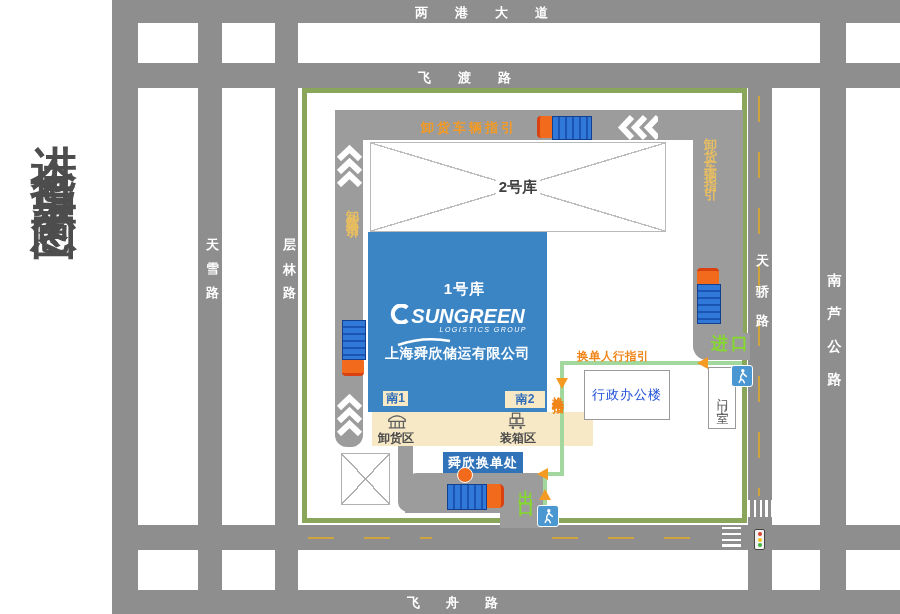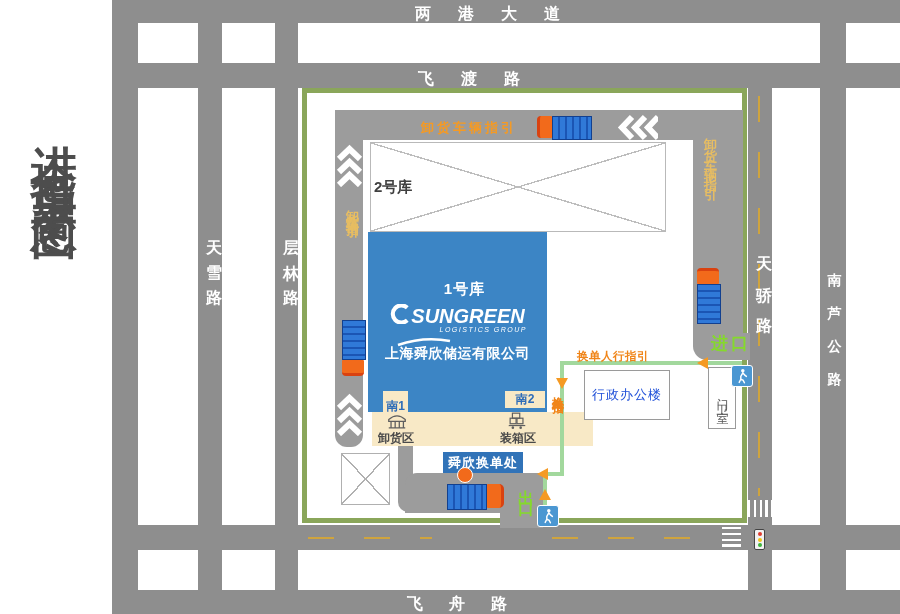--- a/index.html
+++ b/index.html
@@ -1,31 +1,31 @@
 <!DOCTYPE html>
 <html style="--road_gray: #8e8e8e; --driveway_gray: #9c9c9c; --site_border_green: #8aa65a; --path_green: #a2d89d; --accent_orange: #f59a23; --guide_gold: #e7bd62; --brand_blue: #3c85c5; --deep_blue: #3173b8; --cream: #f8e9c6; --entrance_green: #85d92c; --dash_yellow: #cfa43e; --truck_orange: #f26a1b; --trailer_blue: #2a6fd4;"><head>
 <meta charset="utf-8">
 <style>
   html,body{margin:0;padding:0;background:#fff;}
   #stage{position:relative;width:900px;height:614px;background:#fff;overflow:hidden;
          font-family:"Liberation Sans","DejaVu Sans",sans-serif;}
   .abs{position:absolute;}
   .road{background:var(--road_gray);}
   .dw{background:var(--driveway_gray);}
-  .roadlabel{color:#fff;font-size:16px;font-weight:600;white-space:nowrap;}
+  .roadlabel{color:#fff;font-size:13px;font-weight:600;white-space:nowrap;}
   .vtext{writing-mode:vertical-rl;text-orientation:upright;white-space:nowrap;}
   .dash-h{background:repeating-linear-gradient(90deg,var(--dash_yellow) 0 26px,transparent 26px 56px);}
   .dash-v{background:repeating-linear-gradient(180deg,var(--dash_yellow) 0 26px,transparent 26px 56px);}
   .siteborder{border:5px solid var(--site_border_green);background:transparent;}
   .guide-gold{color:var(--guide_gold);font-weight:bold;}
   .whouse{flex:1;background:#fff;border:1px solid #b9b9b9;position:relative;
     background-image:
       linear-gradient(to top right,transparent calc(50% - 0.7px),#bdbdbd calc(50% - 0.7px),#bdbdbd calc(50% + 0.7px),transparent calc(50% + 0.7px)),
       linear-gradient(to bottom right,transparent calc(50% - 0.7px),#bdbdbd calc(50% - 0.7px),#bdbdbd calc(50% + 0.7px),transparent calc(50% + 0.7px));
-    display:flex;align-items:center;}
+    display:flex;align-items:center;justify-content:center;}
   .whouse span{background:#fff;padding:1px 3px;font-size:15px;font-weight:600;color:#404040;}
   .xbox{background:#fff;border:1px solid #b0b0b0;
     background-image:
       linear-gradient(to top right,transparent calc(50% - 0.7px),#b0b0b0 calc(50% - 0.7px),#b0b0b0 calc(50% + 0.7px),transparent calc(50% + 0.7px)),
       linear-gradient(to bottom right,transparent calc(50% - 0.7px),#b0b0b0 calc(50% - 0.7px),#b0b0b0 calc(50% + 0.7px),transparent calc(50% + 0.7px));}
   .path{background:var(--path_green);}
   .tri{width:0;height:0;}
   .tri.left{border-top:6px solid transparent;border-bottom:6px solid transparent;border-right:11px solid var(--accent_orange);}
   .tri.down{border-left:6px solid transparent;border-right:6px solid transparent;border-top:11px solid var(--accent_orange);}
   .tri.up{border-left:6px solid transparent;border-right:6px solid transparent;border-bottom:11px solid var(--accent_orange);}
@@ -134,21 +134,21 @@
       <div style="text-align:left;margin-left:28px;">
         <svg width="56" height="10" viewBox="0 0 56 10">
             <path d="M2 8 Q 28 -1 54 4" stroke="#fff" stroke-width="2.5" fill="none"></path>
           </svg>
       </div>
     </div>
     <div class="abs" style="left:0;top:113px;width:100%;text-align:center;font-size:14px;font-weight:bold;letter-spacing:0.5px;">上海舜欣储运有限公司</div>
   </div>
 
   <div class="abs" style="left:372px;top:412px;width:221px;height:34px;background:var(--cream);"></div>
-  <div class="abs tag" style="left:383px;top:391px;width:25px;height:30px;">
+  <div class="abs tag" style="left:383px;top:391px;width:25px;height:15px;">
       <span>南1</span>
     </div>
   <div class="abs tag" style="left:505px;top:391px;width:40px;height:17px;font-family:Liberation Mono, monospace;">
       <span>南2</span>
     </div>
 
   <div class="abs" style="left:386px;top:411px;">
     <svg width="22" height="19" viewBox="0 0 24 20">
         <path d="M3 9 Q12 1 21 9 L21 11 L3 11 Z" fill="none" stroke="#5f5f5f" stroke-width="1.4"></path>
         <path d="M5.5 11 V18 M10 11 V18 M14.5 11 V18 M19 11 V18 M3 18 H21" stroke="#5f5f5f" stroke-width="1.4" fill="none"></path>

